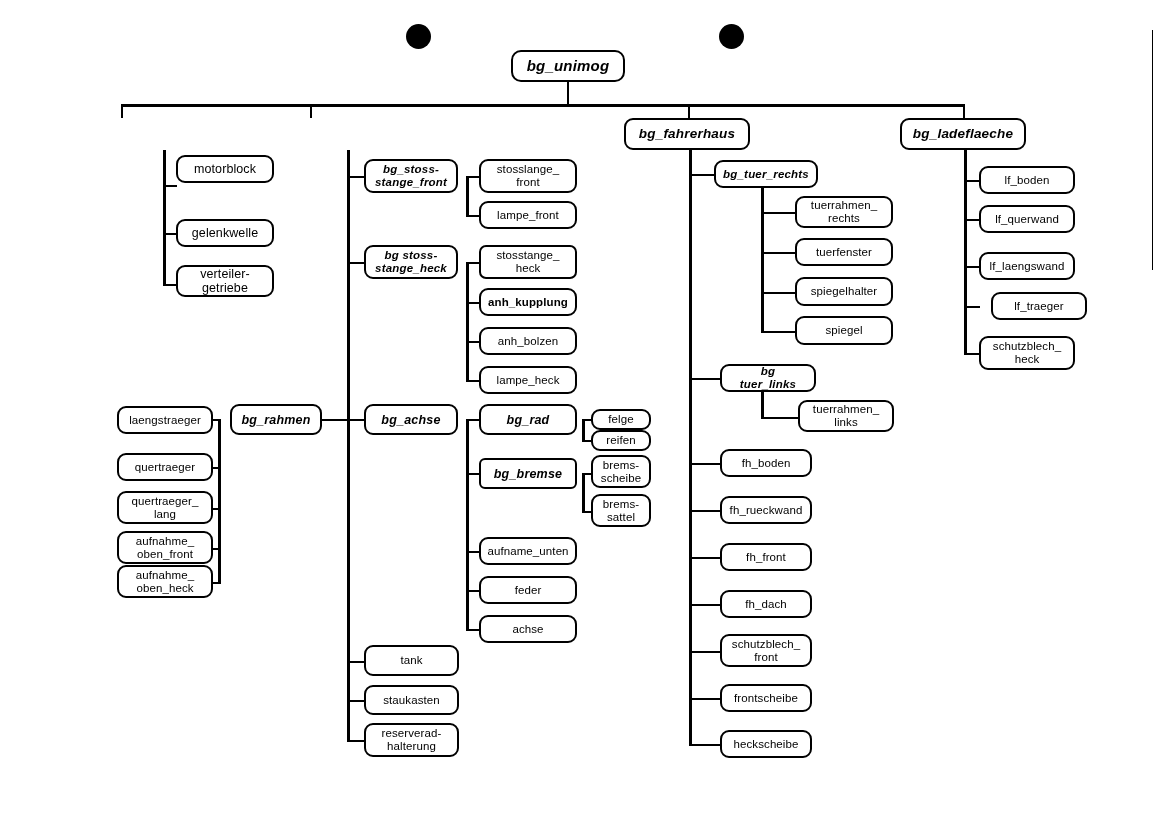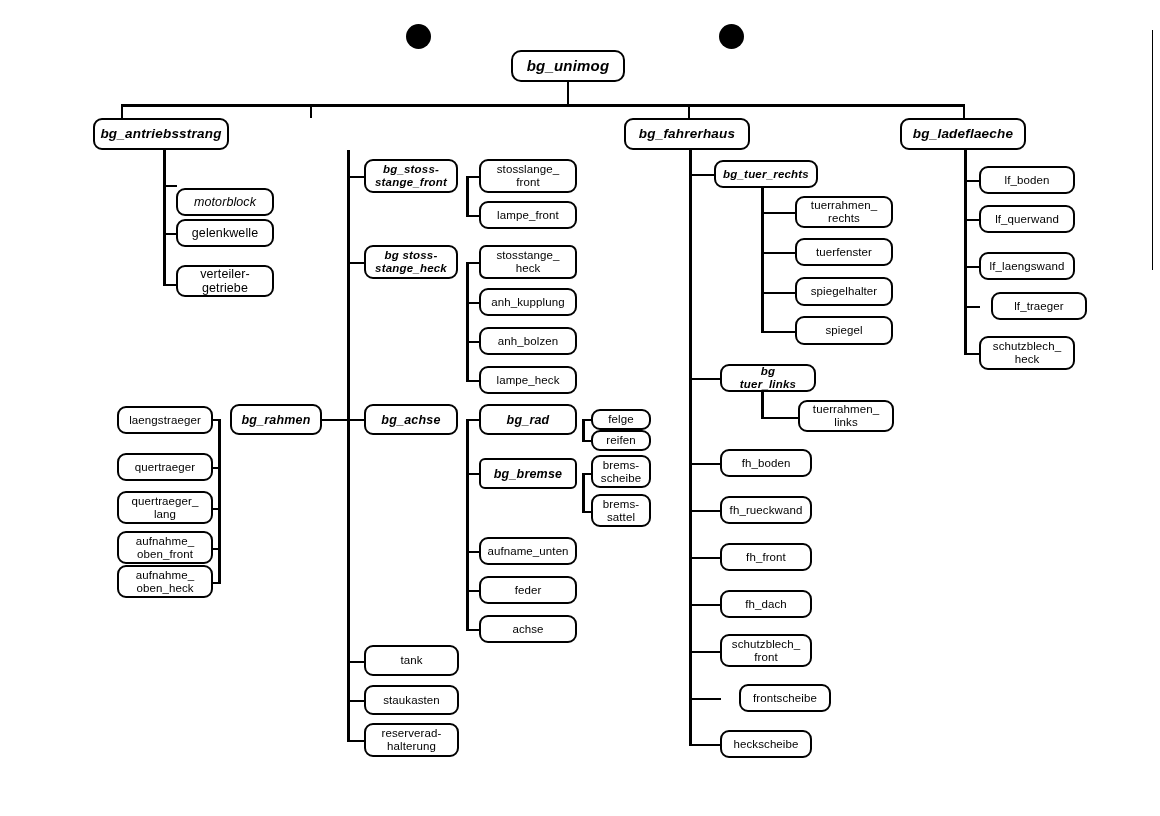--- a/index.html
+++ b/index.html
@@ -83,26 +83,25 @@
 
   <div class="ln v" style="left:567px;top:82px;height:23px;"></div>
 
   <div class="ln bus" style="left:121px;top:104px;width:843px;"></div>
 
   <div class="ln v" style="left:121px;top:104px;height:14px;"></div>
   <div class="ln v" style="left:310px;top:104px;height:14px;"></div>
   <div class="ln v" style="left:688px;top:104px;height:14px;"></div>
   <div class="ln v" style="left:963px;top:104px;height:14px;"></div>
 
-  <div class="node bg lvl1" style="left:93px;top:118px;width:136px;height:32px;">bg_antriebsstrang</div>
 
   <div class="ln trunk" style="left:163px;top:150px;height:136px;"></div>
 
   <div class="ln h" style="left:163px;top:185px;width:14px;"></div>
-  <div class="node" style="left:176px;top:188px;width:98px;height:28px;font-style:italic;">motorblock</div>
+  <div class="node" style="left:176px;top:155px;width:98px;height:28px;">motorblock</div>
 
   <div class="ln h" style="left:163px;top:233px;width:14px;"></div>
   <div class="node" style="left:176px;top:219px;width:98px;height:28px;">gelenkwelle</div>
 
   <div class="ln h" style="left:163px;top:284px;width:14px;"></div>
   <div class="node" style="left:176px;top:265px;width:98px;height:32px;">verteiler-
 getriebe</div>
 
 
   <div class="ln trunk" style="left:347px;top:150px;height:592px;"></div>
@@ -120,21 +119,21 @@
 
   <div class="ln h" style="left:347px;top:262px;width:18px;"></div>
   <div class="node bg small" style="left:364px;top:245px;width:94px;height:34px;">bg stoss-
 stange_heck</div>
 
   <div class="ln trunk" style="left:466px;top:262px;height:120px;"></div>
   <div class="ln h" style="left:466px;top:262px;width:14px;"></div>
   <div class="node small" style="left:479px;top:245px;width:98px;height:34px;border-radius:7px;">stosstange_
 heck</div>
   <div class="ln h" style="left:466px;top:302px;width:14px;"></div>
-  <div class="node small" style="left:479px;top:288px;width:98px;height:28px;">anh_kupplung</div>
+  <div class="node small" style="left:479px;top:288px;width:98px;height:28px;font-weight:bold;">anh_kupplung</div>
   <div class="ln h" style="left:466px;top:341px;width:14px;"></div>
   <div class="node small" style="left:479px;top:327px;width:98px;height:28px;">anh_bolzen</div>
   <div class="ln h" style="left:466px;top:380px;width:14px;"></div>
   <div class="node small" style="left:479px;top:366px;width:98px;height:28px;">lampe_heck</div>
 
   <div class="ln h" style="left:347px;top:419px;width:18px;"></div>
   <div class="node bg" style="left:364px;top:404px;width:94px;height:31px;">bg_achse</div>
 
   <div class="ln h" style="left:320px;top:419px;width:29px;"></div>
   <div class="node bg" style="left:230px;top:404px;width:92px;height:31px;">bg_rahmen</div>
@@ -218,21 +217,21 @@
   <div class="ln h" style="left:689px;top:510px;width:32px;"></div>
   <div class="node small" style="left:720px;top:496px;width:92px;height:28px;">fh_rueckwand</div>
   <div class="ln h" style="left:689px;top:557px;width:32px;"></div>
   <div class="node small" style="left:720px;top:543px;width:92px;height:28px;">fh_front</div>
   <div class="ln h" style="left:689px;top:604px;width:32px;"></div>
   <div class="node small" style="left:720px;top:590px;width:92px;height:28px;">fh_dach</div>
   <div class="ln h" style="left:689px;top:651px;width:32px;"></div>
   <div class="node small" style="left:720px;top:634px;width:92px;height:33px;">schutzblech_
 front</div>
   <div class="ln h" style="left:689px;top:698px;width:32px;"></div>
-  <div class="node small" style="left:720px;top:684px;width:92px;height:28px;margin-left:19px;">frontscheibe</div>
+  <div class="node small" style="left:720px;top:684px;width:92px;height:28px;">frontscheibe</div>
   <div class="ln h" style="left:689px;top:744px;width:32px;"></div>
   <div class="node small" style="left:720px;top:730px;width:92px;height:28px;">heckscheibe</div>
 
   <div class="node bg lvl1" style="left:900px;top:118px;width:126px;height:32px;">bg_ladeflaeche</div>
 
   <div class="ln trunk" style="left:964px;top:150px;height:205px;"></div>
   <div class="ln h" style="left:964px;top:180px;width:16px;"></div>
   <div class="node small" style="left:979px;top:166px;width:96px;height:28px;">lf_boden</div>
   <div class="ln h" style="left:964px;top:219px;width:16px;"></div>
   <div class="node small" style="left:979px;top:205px;width:96px;height:28px;">lf_querwand</div>

